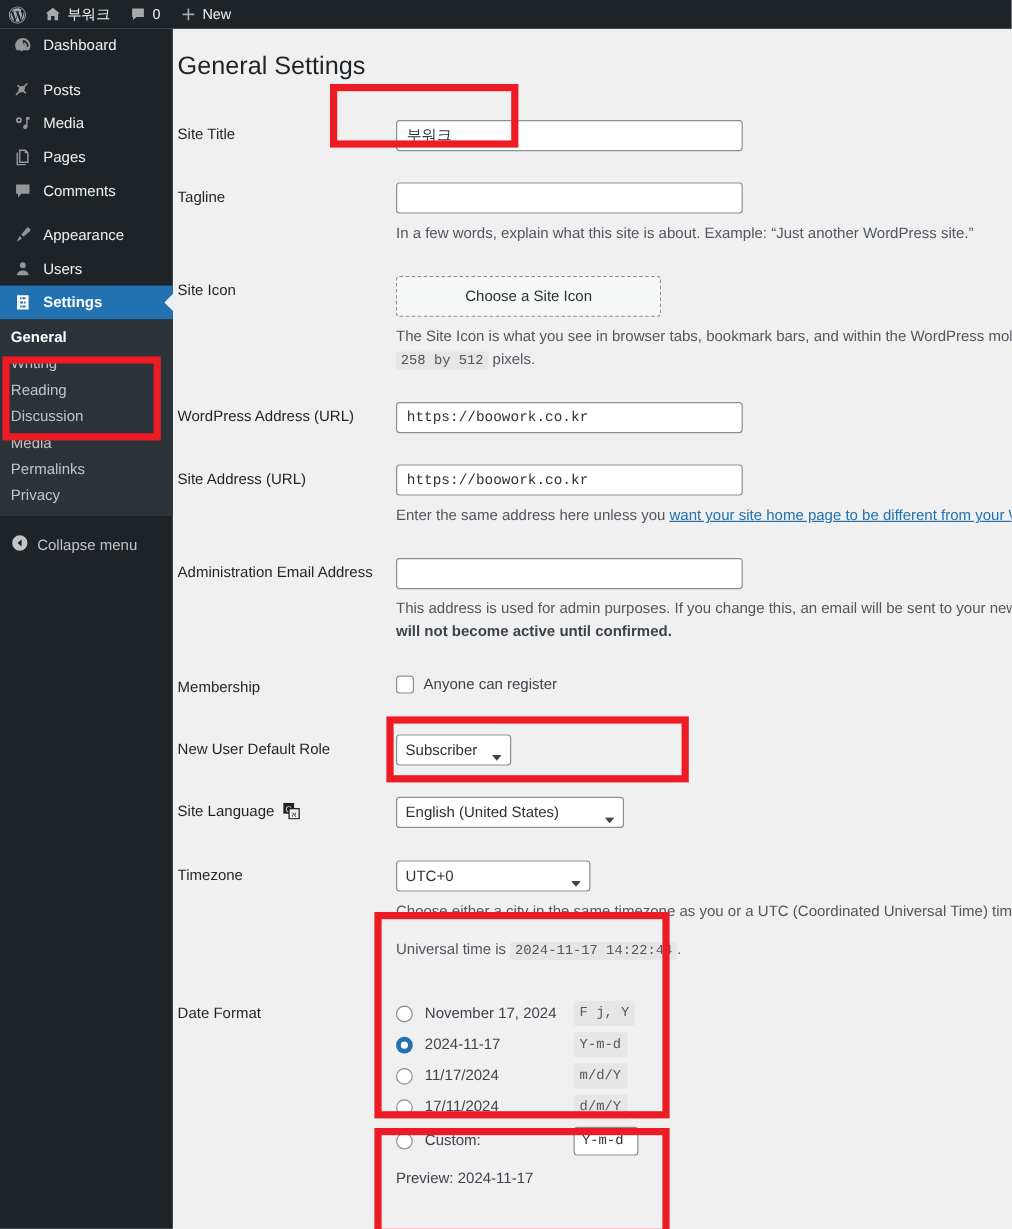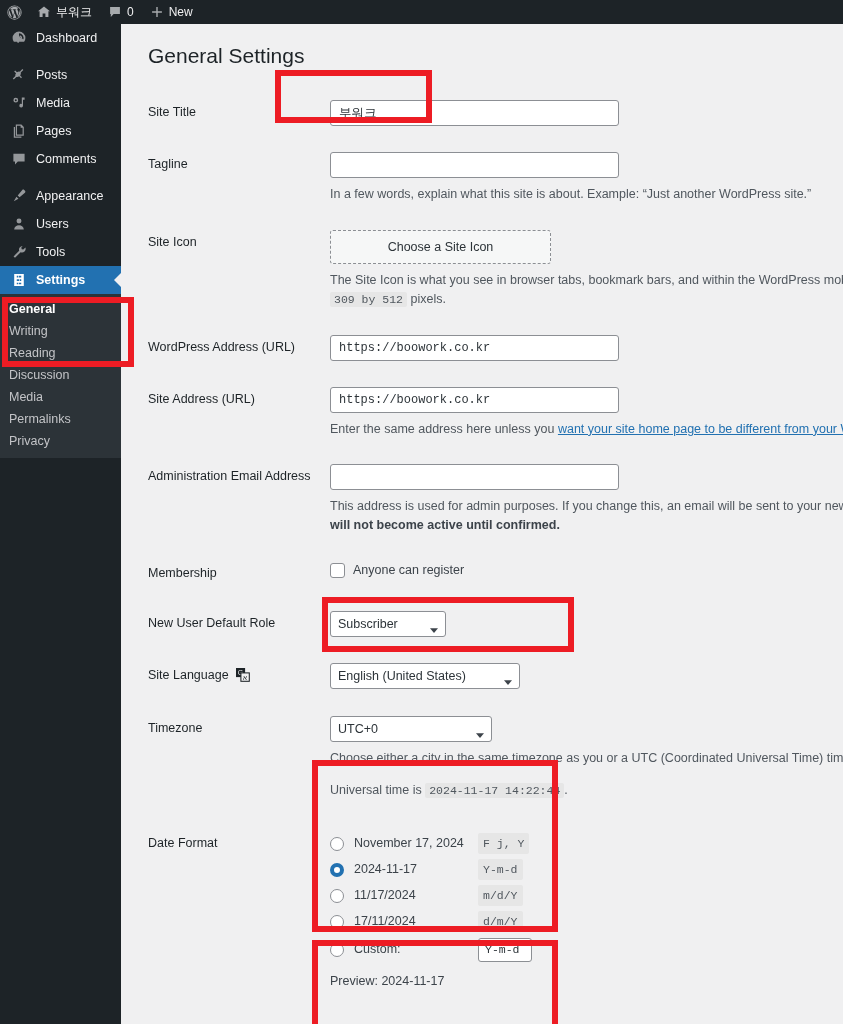--- a/index.html
+++ b/index.html
@@ -26,21 +26,21 @@
     display: flex; align-items: center; gap: 5px;
     height: 24px; padding: 0 8px;
     color: #f0f0f1; white-space: nowrap;
   }
   .ab-item svg { display: block; }
   .ab-wplogo { padding-left: 7px; padding-right: 7px; }
 
   
   #adminmenuwrap {
     position: absolute; top: 24px; left: 0;
-    width: 121px; height: 1000px;
+    width: 144px; height: 1000px;
     background: #1d2327;
     z-index: 40;
   }
   .menu-top {
     position: relative;
     display: flex; align-items: center;
     height: 28px; padding-left: 9px;
     color: #f0f0f1; font-size: 12.5px;
     white-space: nowrap;
   }
@@ -142,21 +142,21 @@
     background: #fff; color: #2c3338;
     font-family: "Liberation Sans", sans-serif;
     font-size: 12.5px;
     -webkit-appearance: none; -moz-appearance: none; appearance: none;
   }
   .select-wrap { position: relative; display: inline-block; }
   .select-wrap .chev {
     position: absolute; right: 8px; top: 50%; margin-top: -3px;
     width: 8px; height: 6px; pointer-events: none;
   }
-  .sel-role { width: 116px; }
+  .sel-role { width: 96px; }
   .sel-lang { width: 190px; }
   .sel-tz   { width: 162px; }
 
   label.cb-row { display: inline-flex; align-items: center; gap: 8px; }
   .cbox {
     width: 15px; height: 15px;
     border: 1px solid #8c8f94; border-radius: 3px;
     background: #fff; flex: none;
   }
 
@@ -293,48 +293,48 @@
 
   <div class="menu-top">
     <span class="mi">
       <svg width="16" height="16" viewBox="0 0 20 20" fill="#c3c4c7">
         <path d="M10 3.2a3.1 3.1 0 1 1 0 6.2 3.1 3.1 0 0 1 0-6.2zM4 16.8c0-3 2.7-5.1 6-5.1s6 2.1 6 5.1H4z"></path>
       </svg>
     </span>
     <span>Users</span>
   </div>
 
-  <div class="menu-top">
-    <span class="mi">
-      <svg width="16" height="16" viewBox="0 0 20 20" fill="#c3c4c7">
-        <path d="M14.6 2.5a4.6 4.6 0 0 0-4.4 6l-7 7 1.8 1.8 7-7a4.6 4.6 0 0 0 6-5.9l-2.6 2.6-2-.5-.5-2 1.7-2z"></path>
-      </svg>
-    </span>
-    <span>Tools</span>
-  </div>
 
   <div class="menu-top current">
     <span class="mi">
       <svg width="16" height="16" viewBox="0 0 20 20" fill="#ffffff">
         <path d="M4 2.5h12v15H4v-15zm3.2 2.2v2.1h1.6V4.7H7.2zm2.4 0v2.1h3.2V4.7H9.6zM7.2 9v2.1h3.2V9H7.2zm4 0v2.1h1.6V9h-1.6zm-4 4.3v2.1h1.6v-2.1H7.2zm2.4 0v2.1h3.2v-2.1H9.6z"></path>
       </svg>
     </span>
     <span>Settings</span>
   </div>
 
   <div class="submenu">
     <a class="sub-item current">General</a>
     <a class="sub-item">Writing</a>
     <a class="sub-item">Reading</a>
     <a class="sub-item">Discussion</a>
     <a class="sub-item">Media</a>
     <a class="sub-item">Permalinks</a>
     <a class="sub-item">Privacy</a>
   </div>
 
+  <div class="collapse-row">
+    <span class="mi">
+      <svg width="15" height="15" viewBox="0 0 20 20" fill="#c3c4c7">
+        <path d="M10 1.5a8.5 8.5 0 1 1 0 17 8.5 8.5 0 0 1 0-17zm2 4.3L7.6 10 12 14.2V5.8z"></path>
+      </svg>
+    </span>
+    <span>Collapse menu</span>
+  </div>
 </div>
 
 <div id="wpcontent">
  <div id="wrap">
   <h1 class="page-title">General Settings</h1>
 
   <table class="form-table">
     <tbody>
 
       <tr>
@@ -352,21 +352,21 @@
         </td>
       </tr>
 
       <tr>
         <th>Site Icon</th>
         <td>
           <div class="btn-site-icon">Choose a Site Icon</div>
           <p class="description">
             <span>The Site Icon is what you see in browser tabs, bookmark bars, and within the WordPress mobile apps.</span>
             <br>
-            <code>309 by 512</code>
+            <code>258 by 512</code>
             <span>pixels.</span>
           </p>
         </td>
       </tr>
 
       <tr>
         <th>WordPress Address (URL)</th>
         <td>
           <input class="regular-text" type="text" value="https://boowork.co.kr" style="">
         </td>

